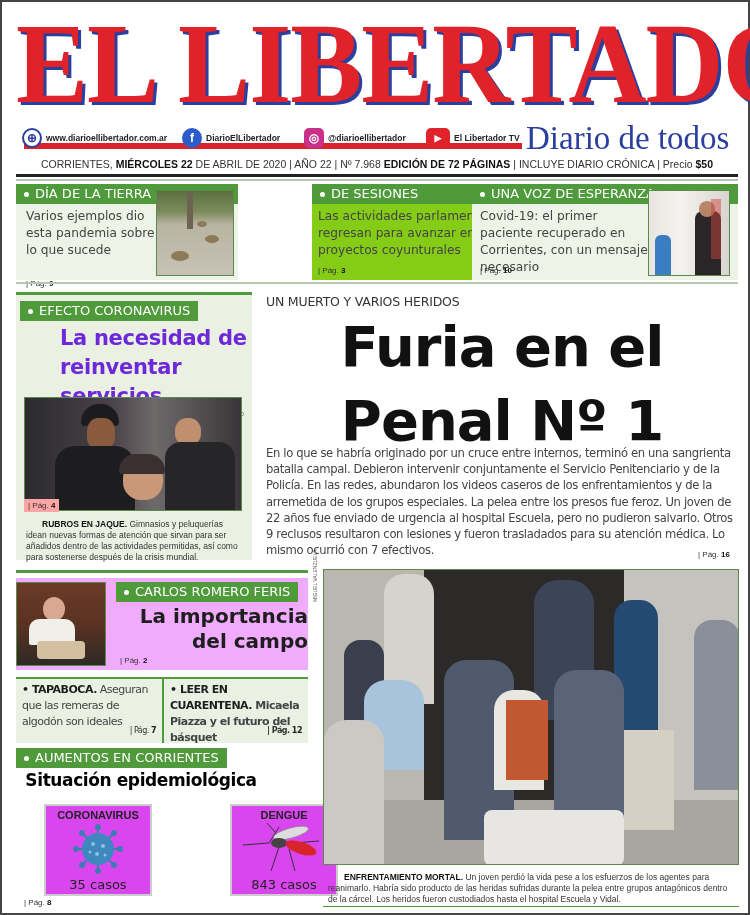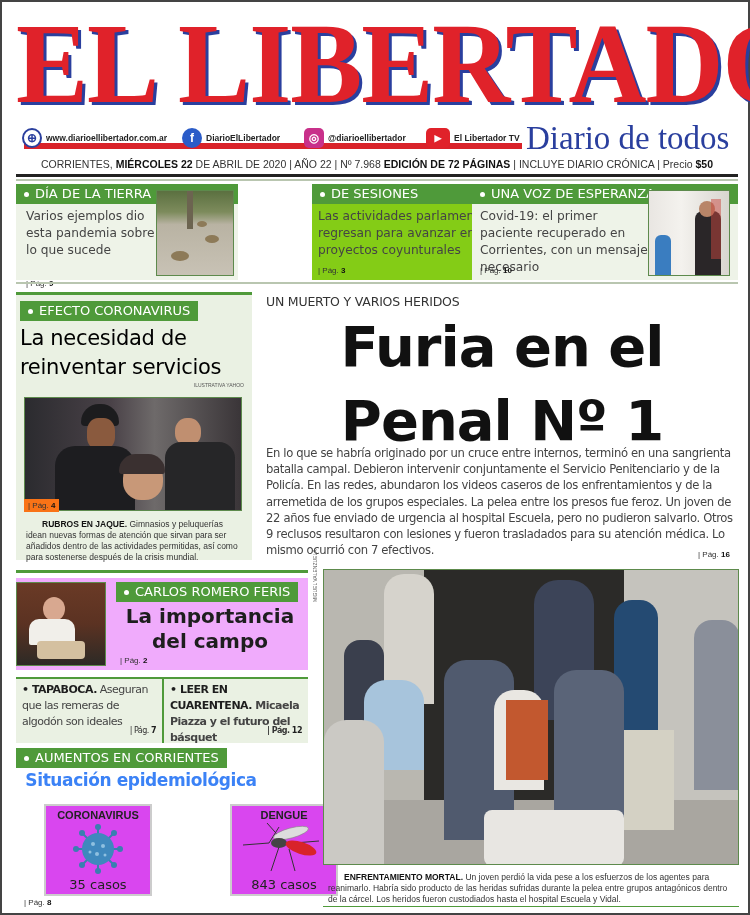--- a/index.html
+++ b/index.html
@@ -32,43 +32,43 @@
   .kicker .dot { display: inline-block; width: 5px; height: 5px; border-radius: 50%; background: #fff; margin-right: 6px; vertical-align: middle; }
   .teaser-text { font-family: "DejaVu Sans", sans-serif; font-size: 12.2px; line-height: 17px; color: #444; }
   .pag { font-size: 8px; color: #333; }
   .pag b { color: #111; }
   .photo { position: absolute; border: 1px solid #5d8a4c; overflow: hidden; }
 
   .teaser-bottom-rule { position: absolute; left: 14px; top: 280px; width: 722px; height: 2px; background: #b9c6b0; }
 
   
   .box-corona { position: absolute; left: 14px; top: 290px; width: 236px; height: 268px; background: #eaf1e3; border-top: 3px solid #4f9a3a; }
-  .corona-head { font-family: "DejaVu Sans", sans-serif; font-weight: normal; font-size: 21px; line-height: 29px; color: #000000; letter-spacing: -0.3px; }
+  .corona-head { font-family: "DejaVu Sans", sans-serif; font-weight: bold; font-size: 21px; line-height: 29px; color: #6d28d9; letter-spacing: -0.3px; margin-left: 40px; }
   .credit { font-size: 5px; color: #555; text-align: right; }
   .caption { font-size: 8.5px; line-height: 11px; color: #333; }
   .caption b { color: #111; margin-left: 16px; }
 
   
   .main-kicker { position: absolute; left: 264px; top: 292px; font-family: "DejaVu Sans", sans-serif; font-size: 12.5px; color: #333; letter-spacing: -0.2px; }
   .main-head { position: absolute; left: 264px; top: 308px; width: 472px; text-align: center; font-family: "DejaVu Sans", sans-serif; font-weight: bold; font-size: 56px; line-height: 74px; color: #111; letter-spacing: -1px; }
   .main-body { position: absolute; left: 264px; top: 443px; width: 472px; font-family: "DejaVu Sans", sans-serif; font-size: 11.6px; line-height: 16.2px; color: #444; letter-spacing: -0.35px; }
   .main-pag { position: absolute; left: 696px; top: 548px; }
 
   
   .rule-left { position: absolute; left: 14px; top: 568px; width: 292px; height: 3px; background: #4f9a3a; }
   .box-campo { position: absolute; left: 14px; top: 576px; width: 292px; height: 92px; background: #f0abfc; }
-  .campo-head { font-family: "DejaVu Sans", sans-serif; font-weight: bold; font-size: 20px; line-height: 25px; color: #1e1e1e; text-align: center; }
+  .campo-head { font-family: "DejaVu Sans", sans-serif; font-weight: bold; font-size: 20px; line-height: 25px; color: #1e1e1e; text-align: right; }
 
   .mini-row { position: absolute; left: 14px; top: 675px; width: 292px; height: 66px; background: #eaf1e3; border-top: 2px solid #4f9a3a; display: flex; }
   .mini { width: 50%; padding: 3px 6px; font-family: "DejaVu Sans", sans-serif; font-size: 11px; line-height: 16px; color: #444; position: relative; letter-spacing: -0.5px; }
   .mini + .mini { border-left: 2px solid #4f9a3a; font-weight: bold; }
   .mini b { color: #1e1e1e; }
 
   .box-epi { position: absolute; left: 14px; top: 746px; width: 292px; height: 162px; }
-  .epi-head { font-family: "DejaVu Sans", sans-serif; font-weight: bold; font-size: 17px; color: #3b82f6; text-align: center; letter-spacing: -0.4px; }
+  .epi-head { font-family: "DejaVu Sans", sans-serif; font-weight: bold; font-size: 17px; color: #000000; text-align: center; letter-spacing: -0.4px; }
   .stat-card { position: absolute; top: 56px; width: 108px; height: 92px; border: 2px solid #ccc; background: #d946ef; text-align: center; }
   .stat-title { font-weight: bold; font-size: 11px; margin-top: 3px; color: #222; }
   .stat-val { position: absolute; bottom: 2px; left: 0; width: 100%; font-family: "DejaVu Sans", sans-serif; font-size: 13px; color: #222; }
 
   
   .main-photo { position: absolute; left: 321px; top: 567px; width: 416px; height: 296px; border: 1px solid #5d8a4c; overflow: hidden; background: #6b6b6b; }
   .photo-credit { position: absolute; left: 310px; top: 600px; font-size: 5px; color: #555; transform: rotate(-90deg); transform-origin: left top; white-space: nowrap; }
   .main-caption { position: absolute; left: 326px; top: 870px; width: 408px; }
   .bottom-rule { position: absolute; left: 321px; top: 904px; width: 416px; height: 1px; background: #4f9a3a; }
 </style>
@@ -151,21 +151,21 @@
     <div class="credit" style="padding-right:8px;">ILUSTRATIVA YAHOO</div>
     <div class="photo" style="left:8px; top:102px; width:218px; height:114px; background: linear-gradient(90deg,#2b2b2f 0%,#4a4248 40%,#6e6a6a 60%,#3a3538 100%);">
       <div style="position:absolute; left:56px; top:6px; width:38px; height:22px; border-radius:18px 18px 4px 4px; background:#1c1c1e;"></div>
       <div style="position:absolute; left:62px; top:20px; width:28px; height:32px; border-radius:40%; background:#8a5a3e;"></div>
       <div style="position:absolute; left:30px; top:48px; width:80px; height:66px; background:#1d1d20; border-radius:20px 20px 0 0;"></div>
       <div style="position:absolute; left:98px; top:62px; width:40px; height:40px; border-radius:45%; background:#c89878;"></div>
       <div style="position:absolute; left:94px; top:56px; width:46px; height:20px; border-radius:20px 20px 4px 4px; background:#3a3030;"></div>
       <div style="position:absolute; left:150px; top:20px; width:26px; height:28px; border-radius:45%; background:#c08f70;"></div>
       <div style="position:absolute; left:140px; top:44px; width:70px; height:70px; background:#262628; border-radius:16px 16px 0 0;"></div>
     </div>
-    <div class="pag" style="position:absolute; left:8px; top:204px; background:#f97316; padding:2px 4px;"><span>| Pág.</span> <b>4</b></div>
+    <div class="pag" style="position:absolute; left:8px; top:204px; background:#fca5a5; padding:2px 4px;"><span>| Pág.</span> <b>4</b></div>
     <div class="caption" style="position:absolute; left:10px; top:224px; width:220px;"><b>RUBROS EN JAQUE.</b> <span>Gimnasios y peluquerías idean nuevas formas de atención que sirvan para ser añadidos dentro de las actividades permitidas, así como para sostenerse después de la crisis mundial.</span></div>
   </div>
 
   <div class="main-kicker">UN MUERTO Y VARIOS HERIDOS</div>
   <div class="main-head">
     <div>Furia en el</div>
     <div>Penal Nº 1</div>
   </div>
   <div class="main-body">En lo que se habría originado por un cruce entre internos, terminó en una sangrienta batalla campal. Debieron intervenir conjuntamente el Servicio Penitenciario y de la Policía. En las redes, abundaron los videos caseros de los enfrentamientos y de la arremetida de los grupos especiales. La pelea entre los presos fue feroz. Un joven de 22 años fue enviado de urgencia al hospital Escuela, pero no pudieron salvarlo. Otros 9 reclusos resultaron con lesiones y fueron trasladados para su atención médica. Lo mismo ocurrió con 7 efectivos.</div>
   <div class="pag main-pag"><span>| Pág.</span> <b>16</b></div>

